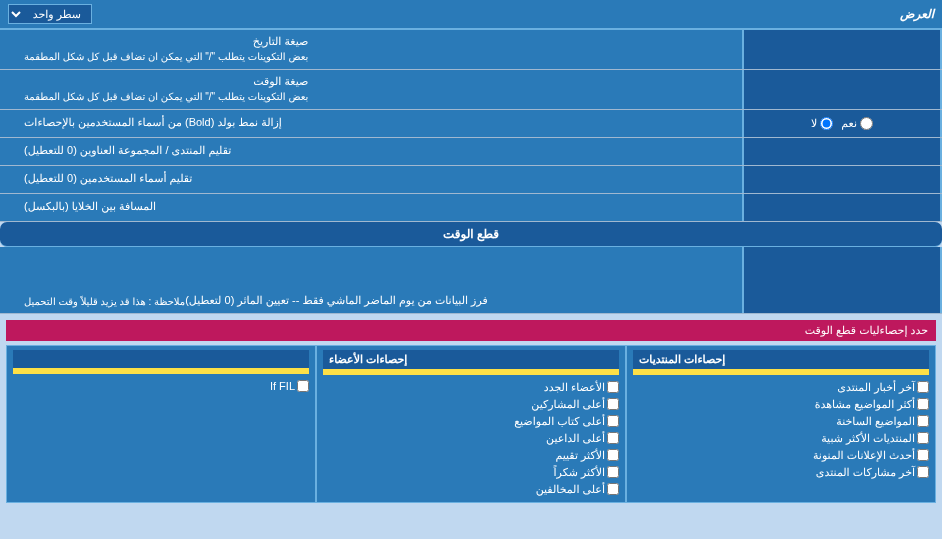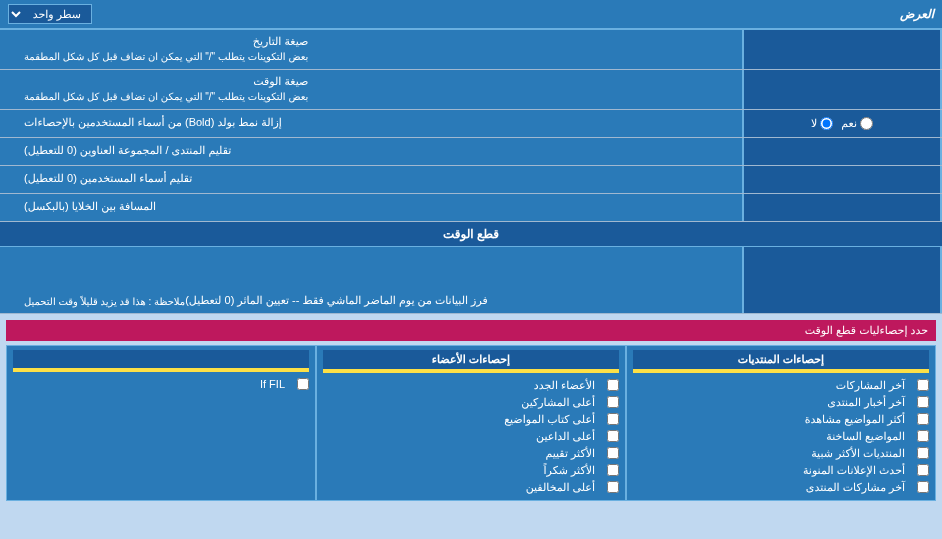--- a/index.html
+++ b/index.html
@@ -68,20 +68,21 @@
       direction: rtl;
     }
     .section-header {
       background: #1a5a9a;
       color: #fff;
       text-align: center;
       padding: 5px 8px;
       font-size: 12px;
       font-weight: bold;
       border-bottom: 1px solid #6ab0e0;
+      border-radius: 7px;
     }
     .radio-group {
       display: flex;
       align-items: center;
       gap: 8px;
       padding: 4px 8px;
       color: #fff;
       font-size: 11px;
     }
     .radio-group label {
@@ -100,31 +101,31 @@
       gap: 0;
     }
     .checkbox-column {
       background: #2a7ab8;
       border: 1px solid #6ab0e0;
       padding: 4px 6px;
     }
     .checkbox-column-header {
       background: #1a5a9a;
       color: #fff;
-      text-align: center;
+      text-align: left;
       padding: 3px 6px;
       font-size: 11px;
       font-weight: bold;
       margin-bottom: 4px;
-      border-bottom: 4px solid #fde047;
+      border-bottom: 6px solid #fde047;
     }
     .checkbox-item {
       display: flex;
       align-items: center;
-      gap: 12px;
+      gap: 2px;
       padding: 2px 0;
       color: #fff;
       font-size: 11px;
     }
     .checkbox-item input[type="checkbox"] {
       margin: 0;
       width: 12px;
       height: 12px;
     }
   </style>
@@ -226,24 +227,20 @@
     </div>
 
     <div class="checkboxes-grid">
 
       <div class="checkbox-column">
         <div class="checkbox-column-header">
           <span>إحصاءات المنتديات</span>
         </div>
         <div class="checkbox-item">
           <input type="checkbox" style="">
-          <span>آخر المشاركات</span>
-        </div>
-        <div class="checkbox-item">
-          <input type="checkbox" style="">
           <span>آخر أخبار المنتدى</span>
         </div>
         <div class="checkbox-item">
           <input type="checkbox" style="">
           <span>أكثر المواضيع مشاهدة</span>
         </div>
         <div class="checkbox-item">
           <input type="checkbox" style="">
           <span>المواضيع الساخنة</span>
         </div>

